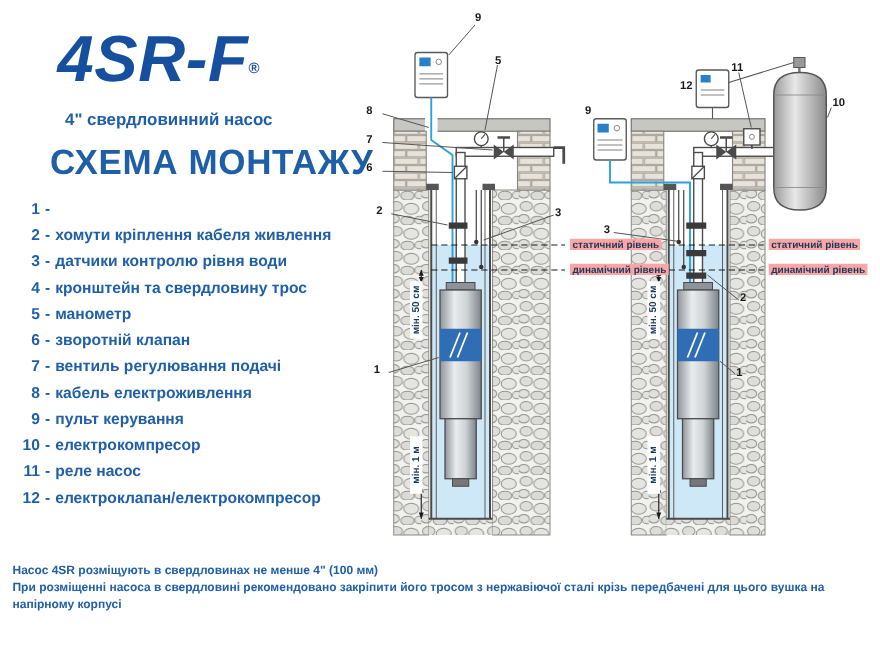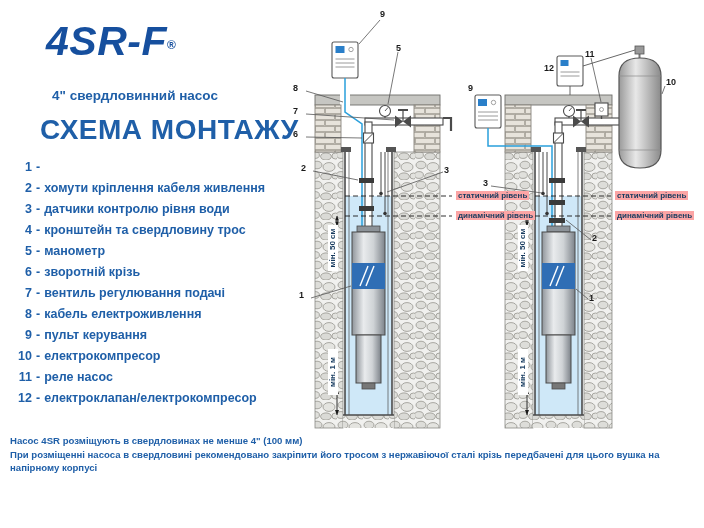--- a/index.html
+++ b/index.html
@@ -1,37 +1,37 @@
 <!DOCTYPE html>
 <html><head>
 <meta charset="utf-8">
 <style>
   * { margin:0; padding:0; box-sizing:border-box; }
   html,body { background:#ffffff; }
   body { font-family:"Liberation Sans", sans-serif; }
   .page { position:relative; width:704px; height:528px; background:#ffffff; overflow:hidden; }
 
   .logo-wrap { position:absolute; left:46px; top:18px; color:#164f9e; white-space:nowrap; }
-  .logo { font-size:41px; font-weight:bold; font-style:italic; letter-spacing:0.5px; }
+  .logo { font-size:52px; font-weight:bold; font-style:italic; letter-spacing:0.5px; }
   .reg { font-size:12px; font-weight:bold; vertical-align:super; }
   .subtitle { position:absolute; left:52px; top:88px; font-size:13.5px; font-weight:bold; color:#1f5fa8; }
   .title { position:absolute; left:40px; top:114px; font-size:28px; font-weight:bold; color:#1f5fa8; letter-spacing:0.5px; }
 
   .legend { position:absolute; left:12px; top:156px; width:282px; }
   .legend-row { display:flex; height:21px; align-items:center; font-size:12.5px; font-weight:bold; color:#1f5fa8; white-space:nowrap; }
   .lnum { width:20px; text-align:right; }
   .ldash { padding:0 4px; }
 
   .figure { position:absolute; left:285px; top:0; width:419px; height:448px; }
   .figure svg { position:absolute; left:0; top:0; }
   .callout { position:absolute; font-size:9px; font-weight:bold; color:#1a1a1a; line-height:9px; }
   .lvl { position:absolute; font-size:8px; font-weight:bold; color:#163a5e; background:#fca5a5; padding:0 2px; line-height:9px; white-space:nowrap; }
   .dim { position:absolute; font-size:8px; font-weight:bold; color:#163a5e; background:#ffffff; width:46px; text-align:center; line-height:10px; transform:rotate(-90deg); white-space:nowrap; }
 
-  .notes { position:absolute; left:10px; top:435px; width:690px; }
+  .notes { position:absolute; left:10px; top:451px; width:690px; }
   .notes p { font-size:9.6px; font-weight:bold; color:#1f5fa8; line-height:12.4px; margin-bottom:2px; }
 </style>
 </head>
 <body>
 
 <div class="page">
 
   <div class="logo-wrap">
     <span class="logo">4SR-F</span><span class="reg">®</span>
   </div>
@@ -59,21 +59,21 @@
         <span class="llabel">кронштейн та свердловину трос</span>
       </div>
     <div class="legend-row">
         <span class="lnum">5</span>
         <span class="ldash">-</span>
         <span class="llabel">манометр</span>
       </div>
     <div class="legend-row">
         <span class="lnum">6</span>
         <span class="ldash">-</span>
-        <span class="llabel">зворотній крізь</span>
+        <span class="llabel">зворотній клапан</span>
       </div>
     <div class="legend-row">
         <span class="lnum">7</span>
         <span class="ldash">-</span>
         <span class="llabel">вентиль регулювання подачі</span>
       </div>
     <div class="legend-row">
         <span class="lnum">8</span>
         <span class="ldash">-</span>
         <span class="llabel">кабель електроживлення</span>

